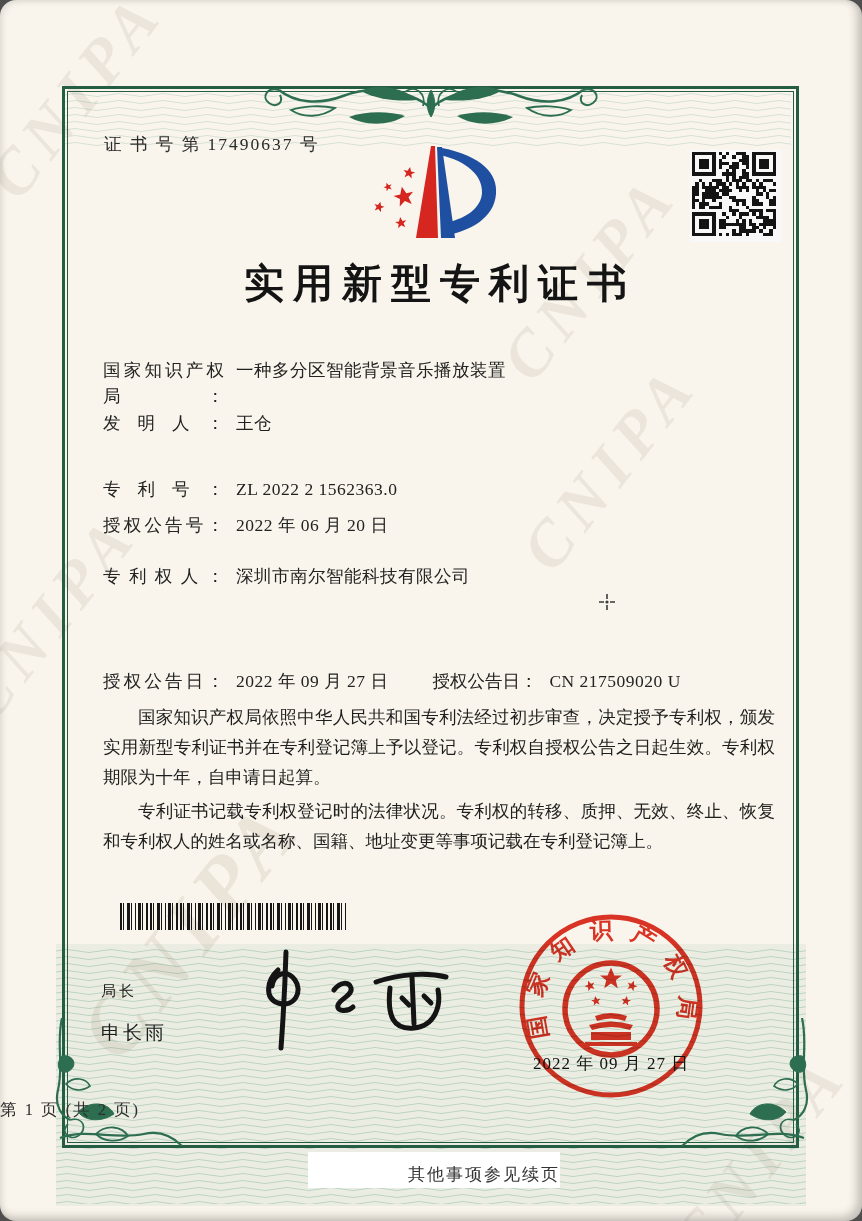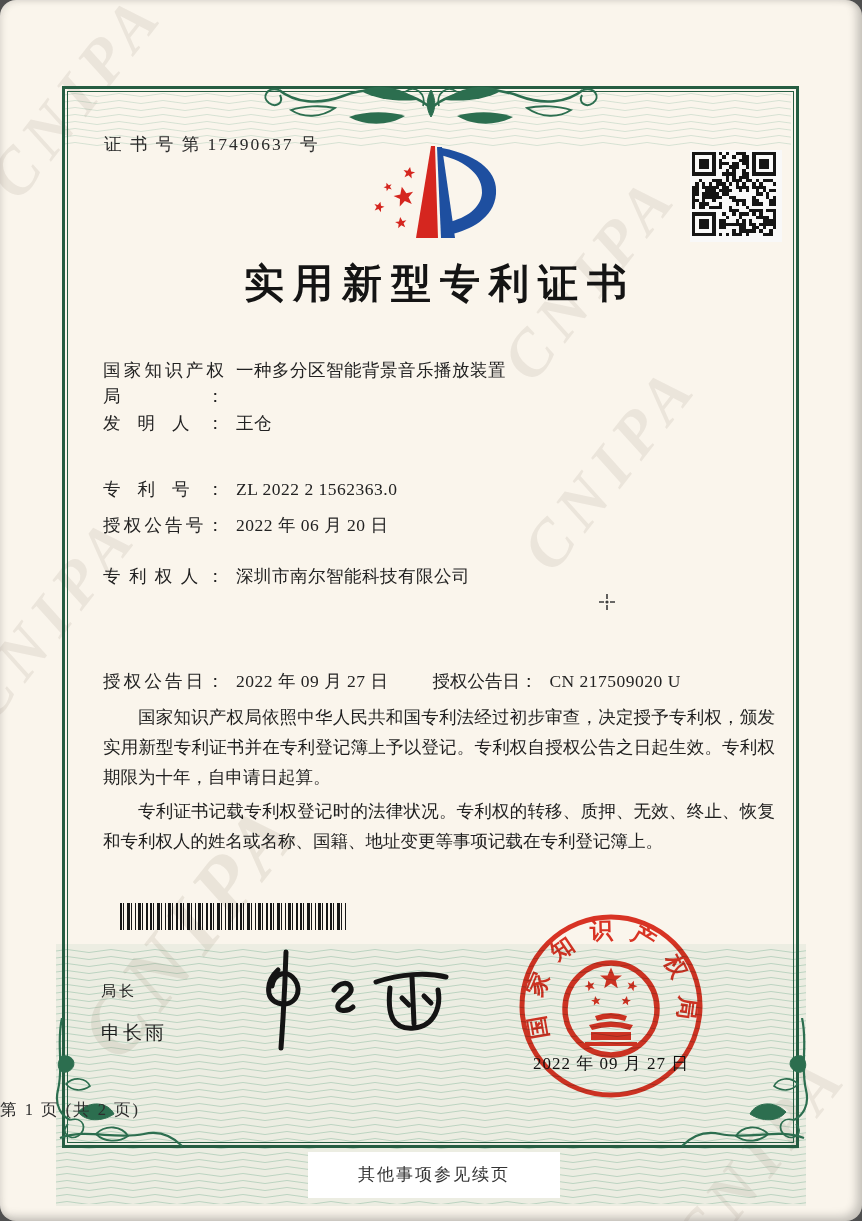--- a/index.html
+++ b/index.html
@@ -53,22 +53,22 @@
   .sig-script{position:absolute;left:238px;top:946px;z-index:4;}
   .sig-script path{fill:none;stroke:#141414;stroke-width:5;stroke-linecap:round;stroke-linejoin:round;}
   
   .seal{position:absolute;left:517px;top:912px;width:188px;height:188px;z-index:5;
         mix-blend-mode:multiply;opacity:.95;}
   .seal-date{position:absolute;left:521px;top:1052px;width:180px;text-align:center;z-index:6;
              font-size:17px;color:#101010;letter-spacing:1px;}
   
   .page-num{position:absolute;left:0;right:0;top:1099px;text-align:left;font-size:16.5px;
             color:#2e2e2e;letter-spacing:2px;z-index:4;}
-  .cont-note{position:absolute;left:308px;top:1152px;width:252px;height:46px;background:#ffffff;
-             z-index:4;text-align:center;line-height:46px;font-size:17px;letter-spacing:2px;color:#333;}
+  .cont-note{position:absolute;left:308px;top:1152px;width:252px;height:36px;background:#ffffff;
+             z-index:4;text-align:right;line-height:46px;font-size:17px;letter-spacing:2px;color:#333;}
   
   .orn{position:absolute;z-index:3;pointer-events:none;}
   .orn path{stroke:#2c6e4f;}
   .orn-top{left:244px;top:76px;}
   .orn-bl{left:52px;top:1018px;}
   .orn-br{left:680px;top:1018px;transform:scaleX(-1);}
   
   .cursor{position:absolute;left:598px;top:593px;z-index:7;}
 </style>
 </head>

